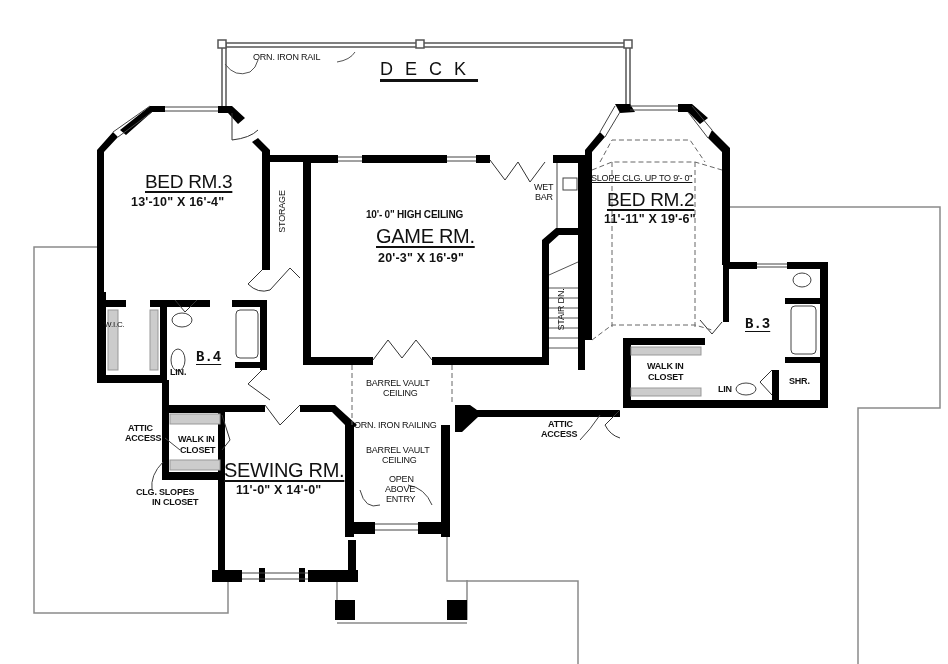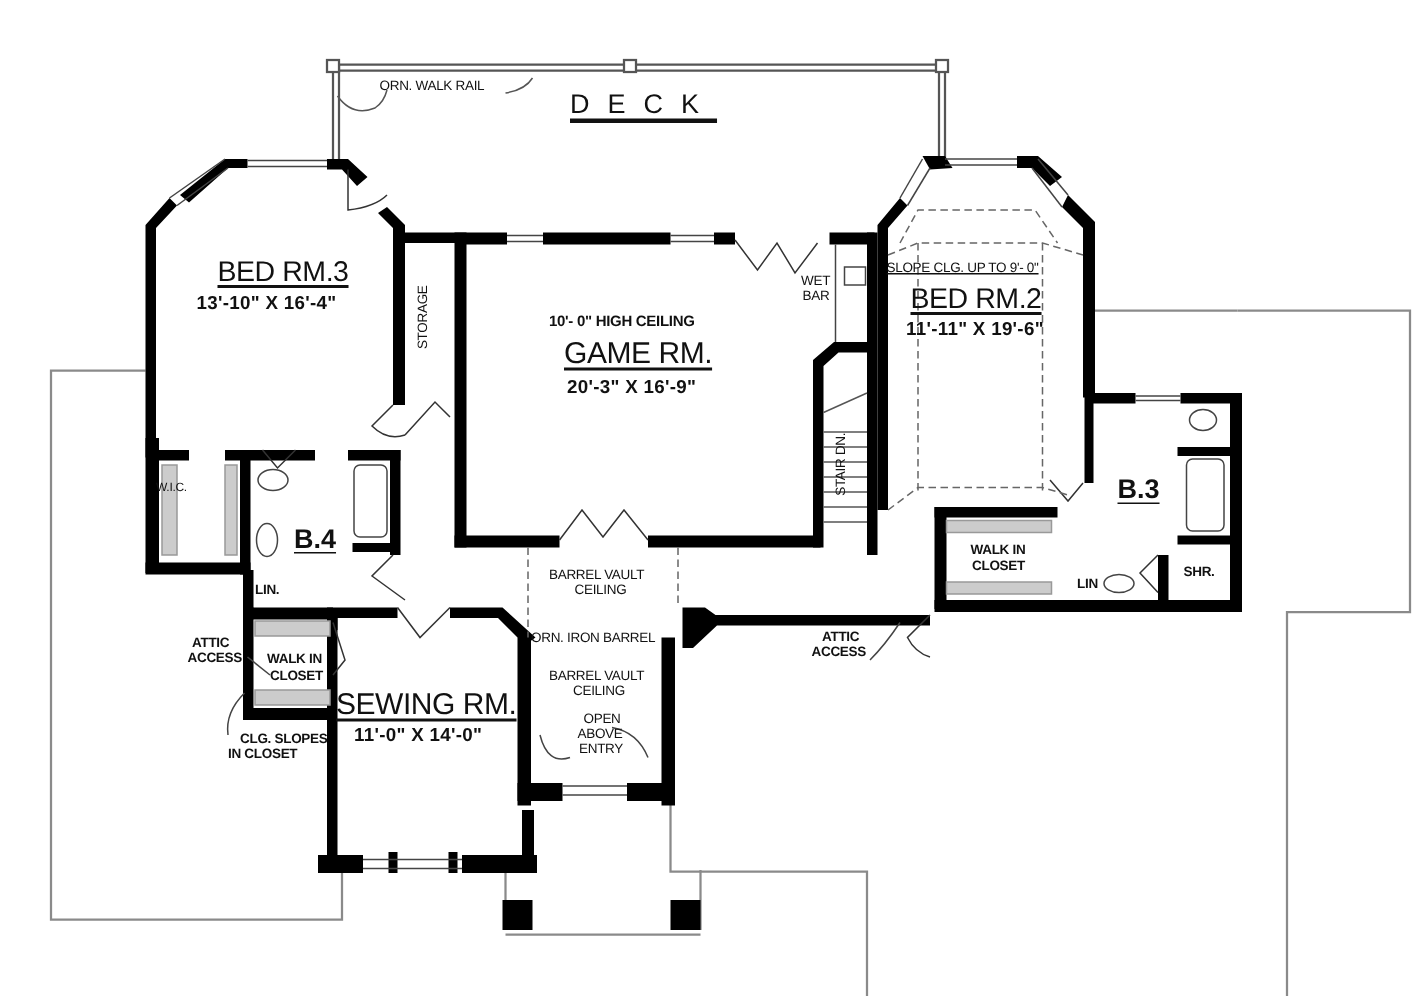--- a/index.html
+++ b/index.html
@@ -2,21 +2,21 @@
 <html><head>
 <meta charset="utf-8">
 <style>
   html, body { margin: 0; padding: 0; background: #ffffff; }
   body { width: 948px; height: 664px; overflow: hidden; position: relative; font-family: "Liberation Sans", sans-serif; }
   #plan { position: absolute; left: 0; top: 0; width: 948px; height: 664px; }
   .lbl { position: absolute; color: #111; white-space: nowrap; font-family: "Liberation Sans", sans-serif; line-height: 1; text-align: center; }
   .room-name { font-size: 19px; text-decoration: underline; text-underline-offset: 3px; text-decoration-thickness: 2px; letter-spacing: -0.3px; }
   .room-dim { font-size: 12.5px; font-weight: bold; letter-spacing: 0.2px; }
   .note { font-size: 9px; text-align: center; letter-spacing: -0.2px; }
-  .bath { font-size: 18px; font-weight: bold; text-decoration: underline; text-underline-offset: 3px; }
+  .bath { font-size: 14px; font-weight: bold; text-decoration: underline; text-underline-offset: 3px; font-family: Liberation Mono, monospace; }
   .deck { font-size: 18px; letter-spacing: 12px; text-decoration: underline; text-underline-offset: 4px; text-decoration-thickness: 3px; }
   .vert { transform: rotate(-90deg); transform-origin: center center; }
   .bold { font-weight: bold; }
 </style>
 </head>
 <body>
 
 <svg id="plan" viewBox="0 0 948 664" xmlns="http://www.w3.org/2000/svg">
 
   <g stroke="#8a8a8a" stroke-width="1.5" fill="none">
@@ -192,21 +192,21 @@
 
   <g stroke="#444" stroke-width="1" fill="none">
     <path d="M 165 438 L 180 450"></path>
     <path d="M 163 462 Q 150 475 152 490"></path>
     <path d="M 360 490 Q 365 510 380 505"></path>
     <path d="M 408 485 Q 425 488 432 505"></path>
     <path d="M 580 440 Q 590 430 600 415"></path>
   </g>
 </svg>
 
-<div class="lbl note" style="left:253px;top:53px;">ORN. WALK RAIL</div>
+<div class="lbl note" style="left:253px;top:53px;">ORN. IRON RAIL</div>
 <div class="lbl deck" style="left:380px;top:60px;">DECK</div>
 
 <div class="lbl room-name" style="left:145px;top:172px;">BED RM.3</div>
 <div class="lbl room-dim" style="left:131px;top:196px;">13'-10" X  16'-4"</div>
 
 <div class="lbl note vert" style="left:257px;top:207px;width:50px;">STORAGE</div>
 
 <div class="lbl note bold" style="left:366px;top:210px;font-size:10px;">10'- 0" HIGH CEILING</div>
 <div class="lbl room-name" style="left:376px;top:226px;font-size:20px;">GAME RM.</div>
 <div class="lbl room-dim" style="left:378px;top:252px;">20'-3" X  16'-9"</div>
@@ -221,35 +221,35 @@
 <div class="lbl room-dim" style="left:604px;top:213px;">11'-11" X  19'-6"</div>
 
 <div class="lbl bath" style="left:745px;top:317px;">B.3</div>
 <div class="lbl note bold" style="left:647px;top:362px;">WALK IN</div>
 <div class="lbl note bold" style="left:648px;top:373px;">CLOSET</div>
 <div class="lbl note bold" style="left:706px;top:385px;padding-left:12px;">LIN</div>
 <div class="lbl note bold" style="left:789px;top:377px;">SHR.</div>
 
 <div class="lbl note" style="left:104px;top:321px;font-size:8px;text-align:center;">W.I.C.</div>
 <div class="lbl bath" style="left:196px;top:350px;">B.4</div>
-<div class="lbl note bold" style="left:170px;top:389px;">LIN.</div>
+<div class="lbl note bold" style="left:170px;top:368px;">LIN.</div>
 
 <div class="lbl note" style="left:366px;top:379px;">BARREL VAULT</div>
 <div class="lbl note" style="left:383px;top:389px;">CEILING</div>
-<div class="lbl note" style="left:354px;top:421px;">ORN. IRON BARREL</div>
+<div class="lbl note" style="left:354px;top:421px;">ORN. IRON RAILING</div>
 <div class="lbl note" style="left:366px;top:446px;">BARREL VAULT</div>
 <div class="lbl note" style="left:382px;top:456px;">CEILING</div>
 <div class="lbl note" style="left:389px;top:475px;">OPEN</div>
 <div class="lbl note" style="left:385px;top:485px;">ABOVE</div>
 <div class="lbl note" style="left:386px;top:495px;">ENTRY</div>
 
 <div class="lbl note bold" style="left:548px;top:420px;">ATTIC</div>
 <div class="lbl note bold" style="left:541px;top:430px;">ACCESS</div>
 
 <div class="lbl note bold" style="left:128px;top:424px;">ATTIC</div>
 <div class="lbl note bold" style="left:125px;top:434px;">ACCESS</div>
 <div class="lbl note bold" style="left:178px;top:435px;">WALK IN</div>
 <div class="lbl note bold" style="left:180px;top:446px;">CLOSET</div>
-<div class="lbl note bold" style="left:160px;top:488px;">CLG. SLOPES</div>
+<div class="lbl note bold" style="left:136px;top:488px;">CLG. SLOPES</div>
 <div class="lbl note bold" style="left:152px;top:498px;">IN CLOSET</div>
 
 <div class="lbl room-name" style="left:224px;top:460px;font-size:20px;">SEWING RM.</div>
 <div class="lbl room-dim" style="left:236px;top:484px;">11'-0" X  14'-0"</div>
 
 </body></html>

